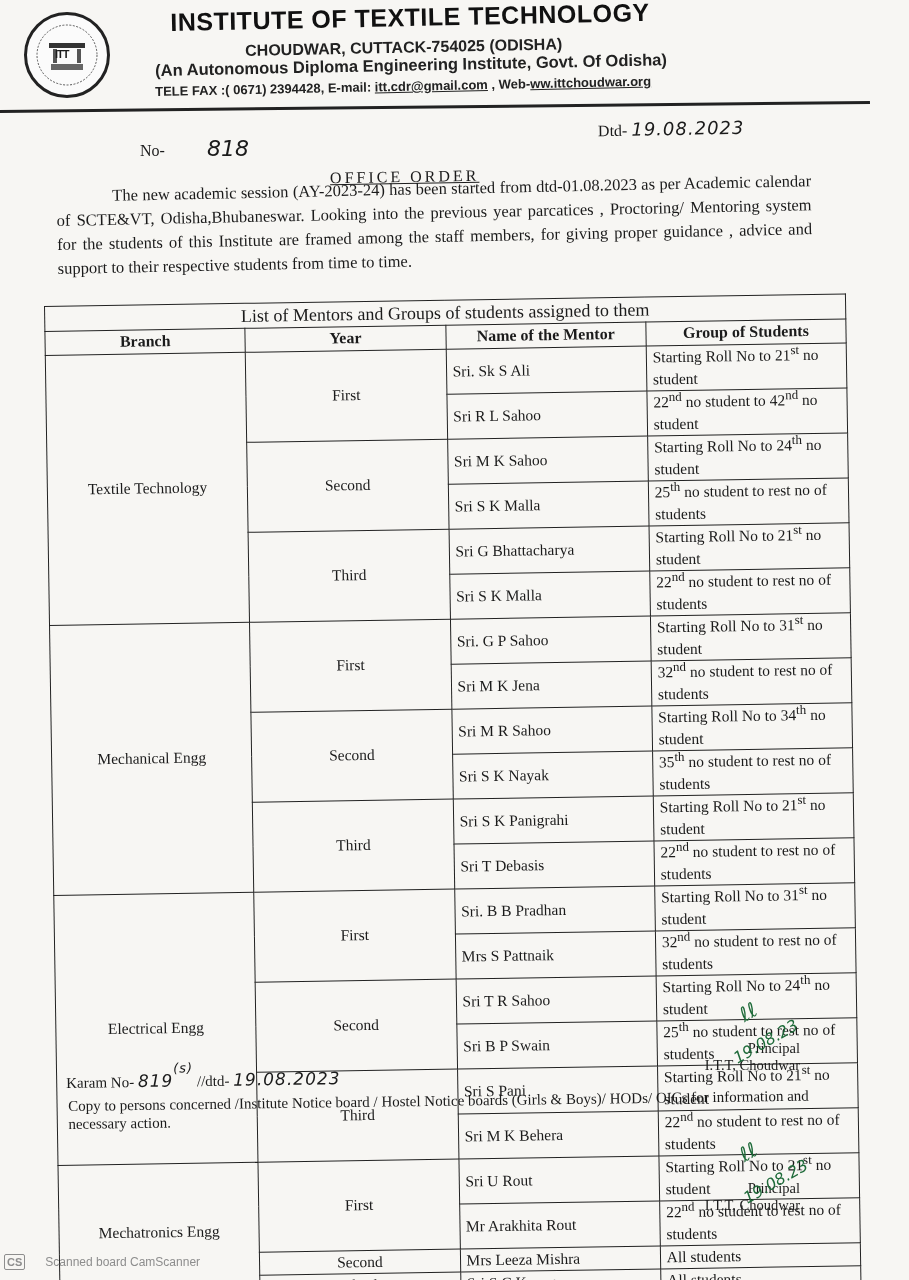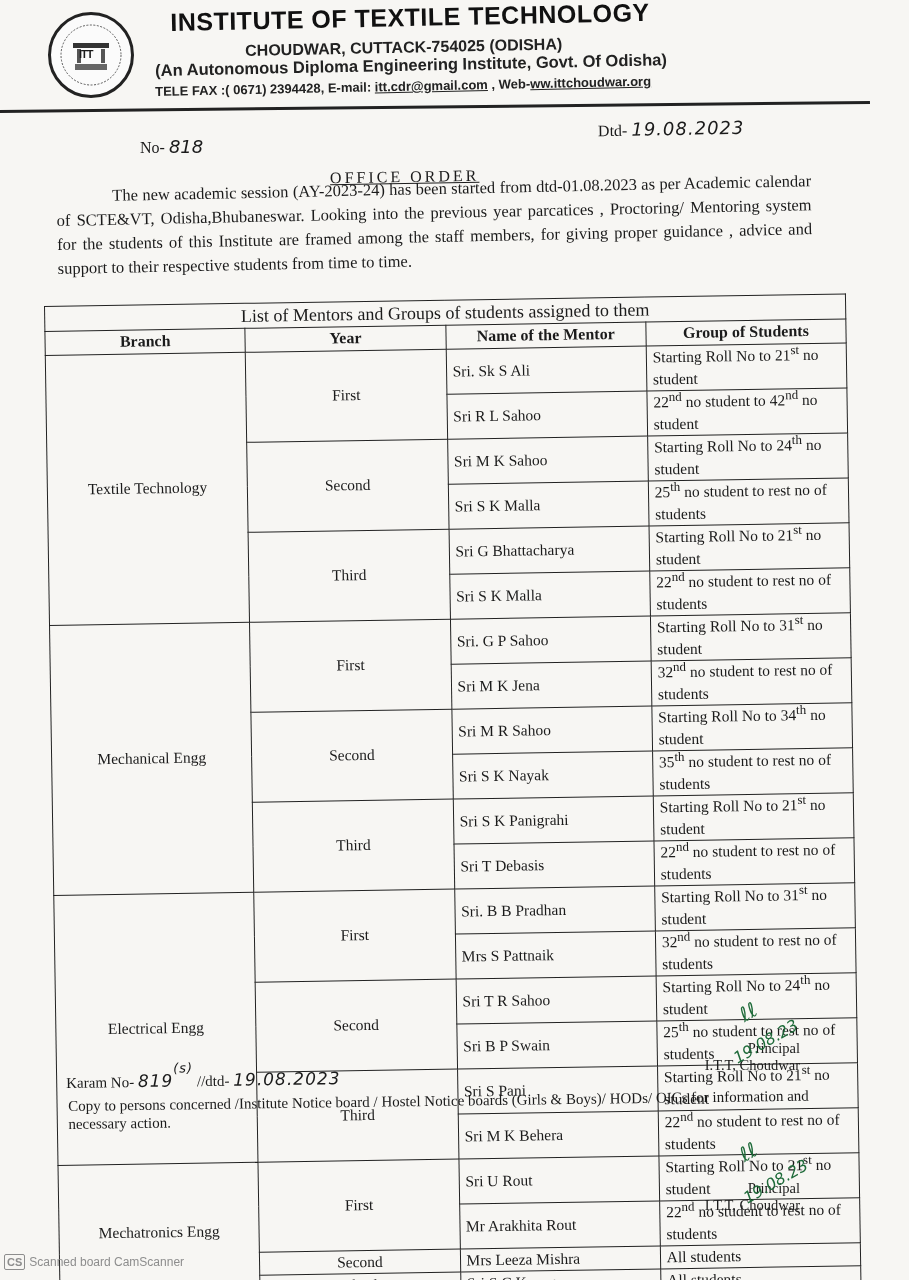--- a/index.html
+++ b/index.html
@@ -5,21 +5,21 @@
     html, body { margin: 0; padding: 0; }
     body {
       width: 909px; height: 1280px; overflow: hidden;
       background: #f7f6f3;
       font-family: "Liberation Serif", "DejaVu Serif", serif;
       color: #1b1b1b;
       position: relative;
     }
     .letterhead { position: absolute; left: 0; top: 0; width: 909px; height: 120px; }
     .logo {
-      position: absolute; left: 48px; top: 12px; width: 86px; height: 86px;
+      position: absolute; left: 24px; top: 12px; width: 86px; height: 86px;
       border: 3px solid #222; border-radius: 50%; box-sizing: border-box;
       background: #fbfbfb;
     }
     .logo .ring-text {
       position: absolute; left: 0; top: 0; width: 80px; height: 80px;
     }
     .logo .mark {
       position: absolute; left: 16px; top: 18px; font-family: "Liberation Sans", sans-serif;
       font-weight: bold; font-size: 14px; letter-spacing: -1px;
     }
@@ -44,21 +44,21 @@
       font-family: "Liberation Sans", sans-serif; font-size: 13px; font-weight: bold;
       transform: rotate(-1.2deg); transform-origin: left top; color: #222;
     }
     .lh-line3 .u { text-decoration: underline; }
     .rule {
       position: absolute; left: 0; top: 110px; width: 870px; height: 0;
       border-top: 3px solid #222; transform: rotate(-0.6deg); transform-origin: left top;
     }
     .hand { font-family: "DejaVu Sans", sans-serif; font-style: italic; }
     .ref-no { position: absolute; left: 140px; top: 136px; font-size: 16px; }
-    .ref-no .hand { font-size: 18px; }
+    .ref-no .hand { font-size: 22px; margin-left: 38px; }
     .ref-date { position: absolute; left: 598px; top: 118px; font-size: 16px; transform: rotate(-1deg); }
     .ref-date .hand { font-size: 18px; letter-spacing: 1px; }
 
     .order-title {
       position: absolute; left: 330px; top: 168px; font-size: 16px; letter-spacing: 3px;
       text-decoration: underline; transform: rotate(-1deg);
     }
     .para {
       position: absolute; left: 56px; top: 185px; width: 755px;
       font-size: 16.5px; line-height: 24px; text-align: justify;
@@ -96,21 +96,21 @@
     .memo {
       position: absolute; left: 66px; top: 1070px; font-size: 15px; transform: rotate(-0.8deg); transform-origin: left top;
     }
     .memo .hand { font-size: 17px; letter-spacing: 1px; }
     .copy-to {
       position: absolute; left: 68px; top: 1097px; width: 760px; font-size: 15px; line-height: 18px;
       transform: rotate(-0.8deg); transform-origin: left top;
     }
     .scanner {
       position: absolute; left: 4px; top: 1254px; font-family: "Liberation Sans", sans-serif;
-      font-size: 12px; color: #8d8d8d; display: flex; align-items: center; gap: 4px;
+      font-size: 12px; color: #8d8d8d; display: flex; align-items: center; gap: 20px;
     }
     .cs-badge {
       display: inline-block; border: 1.4px solid #8d8d8d; border-radius: 2px; font-weight: bold;
       font-size: 11px; padding: 0 2px; line-height: 14px; color: #8d8d8d;
     }
   </style>
 </head>
 <body>
 
 <div class="letterhead">

